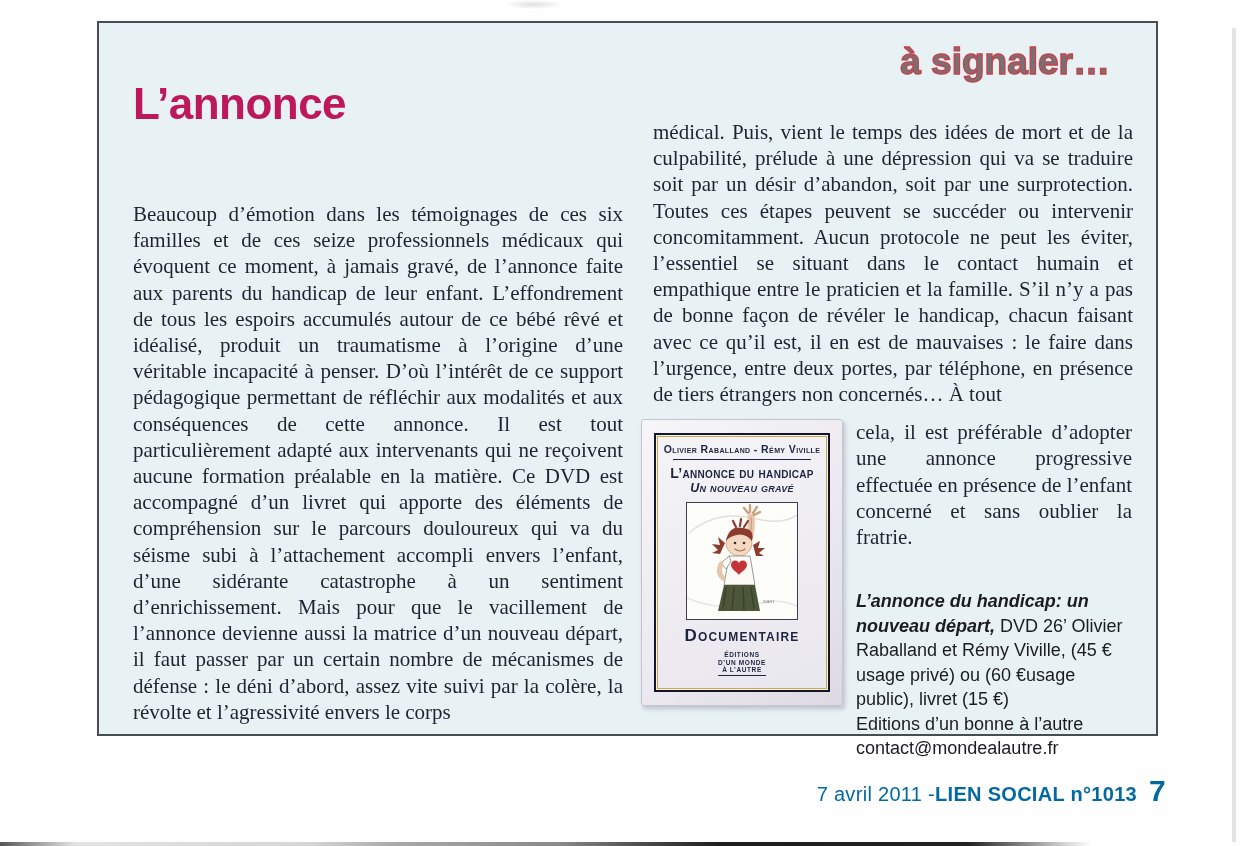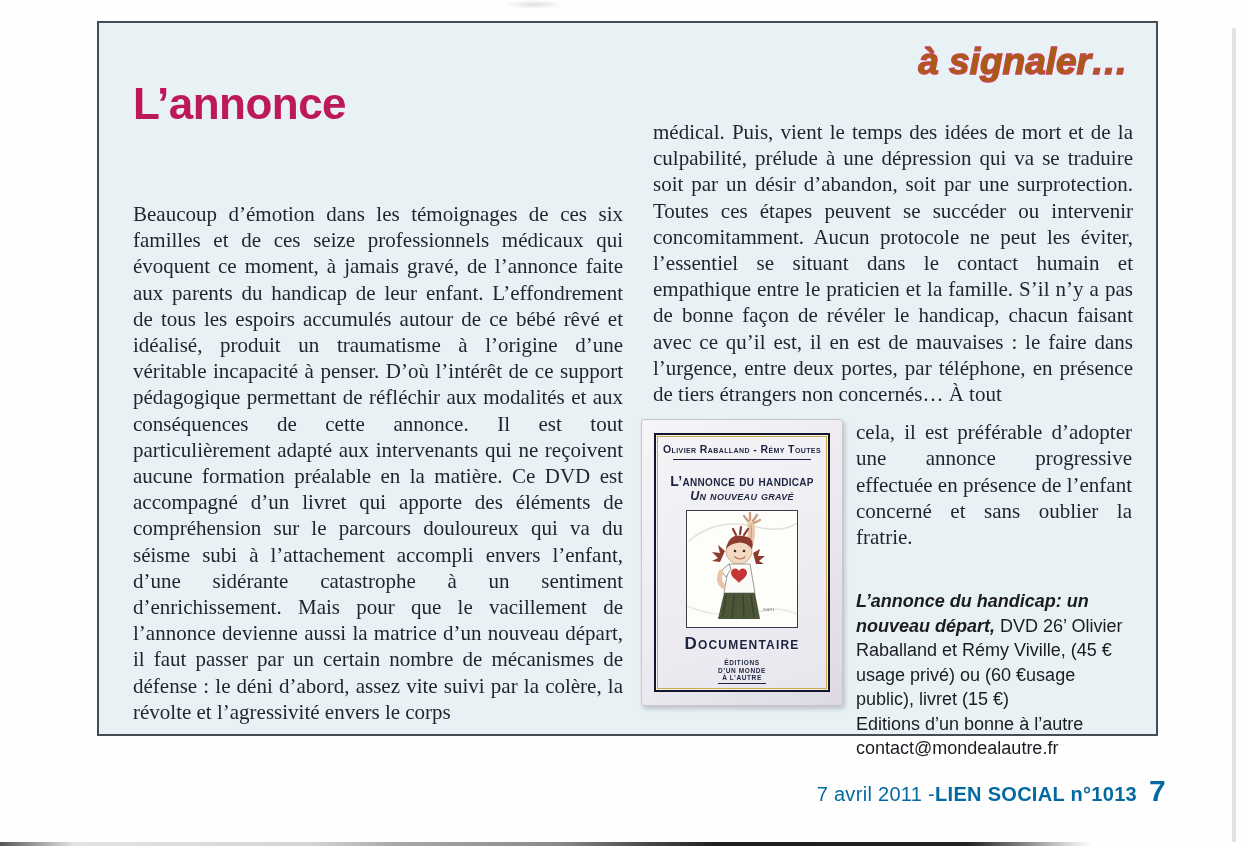--- a/index.html
+++ b/index.html
@@ -13,26 +13,25 @@
 
   
   .article-box {
     position:absolute; left:97px; top:21px;
     width:1061px; height:715px;
     background:#e8f1f4;
     border:2px solid #474d54;
   }
 
   .tag {
-    position:absolute; top:18px; right:28px;
+    position:absolute; top:18px; right:46px;
     font-size:37px; font-weight:700; letter-spacing:0px;
-    color:#a16207;
+    color:#737373;
     -webkit-text-stroke:1.4px #c84350;
     text-shadow:0 0 1px #c84350;
-    font-style:italic;
   }
 
   .title {
     position:absolute; left:34px; top:56px;
     font-size:44px; line-height:50px; font-weight:600;
     color:#be185d; letter-spacing:-0.5px;
   }
 
   .serif-text {
     font-family:"Liberation Serif", serif;
@@ -74,21 +73,21 @@
     text-align:center; color:#1c2440;
     position:relative;
   }
   .dvd-authors {
     font-variant:small-caps; font-weight:700;
     font-size:10.5px; letter-spacing:.4px;
   }
   .dvd-rule { width:86%; height:1px; background:#1c2440; margin:4px 0 5px; }
   .dvd-title {
     font-variant:small-caps; font-weight:700;
-    font-size:14px; letter-spacing:.3px;margin-top:8px;
+    font-size:14px; letter-spacing:.3px;
   }
   .dvd-subtitle {
     font-variant:small-caps; font-weight:700; font-style:italic;
     font-size:12.5px; letter-spacing:.3px;
   }
   .dvd-art {
     width:112px; height:118px; margin:7px auto 6px;
     border:1px solid #3c3c4c; background:#fdfdfa;
     overflow:hidden;
   }
@@ -154,21 +153,21 @@
 
   <div class="col-left serif-text">Beaucoup d’émotion dans les témoignages de ces six familles et de ces seize professionnels médicaux qui évoquent ce moment, à jamais gravé, de l’annonce faite aux parents du handicap de leur enfant. L’effondrement de tous les espoirs accumulés autour de ce bébé rêvé et idéalisé, produit un traumatisme à l’origine d’une véritable incapacité à penser. D’où l’intérêt de ce support pédagogique permettant de réfléchir aux modalités et aux conséquences de cette annonce. Il est tout particulièrement adapté aux intervenants qui ne reçoivent aucune formation préalable en la matière. Ce DVD est accompagné d’un livret qui apporte des éléments de compréhension sur le parcours douloureux qui va du séisme subi à l’attachement accompli envers l’enfant, d’une sidérante catastrophe à un sentiment d’enrichissement. Mais pour que le vacillement de l’annonce devienne aussi la matrice d’un nouveau départ, il faut passer par un certain nombre de mécanismes de défense : le déni d’abord, assez vite suivi par la colère, la révolte et l’agressivité envers le corps</div>
 
   <div class="col-right">
     <p class="serif-text">médical. Puis, vient le temps des idées de mort et de la culpabilité, prélude à une dépression qui va se traduire soit par un désir d’abandon, soit par une surprotection. Toutes ces étapes peuvent se succéder ou intervenir concomitamment. Aucun protocole ne peut les éviter, l’essentiel se situant dans le contact humain et empathique entre le praticien et la famille. S’il n’y a pas de bonne façon de révéler le handicap, chacun faisant avec ce qu’il est, il en est de mauvaises : le faire dans l’urgence, entre deux portes, par téléphone, en présence de tiers étrangers non concernés… À tout</p>
 
     <div class="dvd-row">
 
       <div class="dvd-sleeve">
         <div class="dvd-frame">
-          <div class="dvd-authors">Olivier Raballand - Rémy Toutes</div>
+          <div class="dvd-authors">Olivier Raballand - Rémy Viville</div>
           <div class="dvd-rule"></div>
           <div class="dvd-title">L’annonce du handicap</div>
           <div class="dvd-subtitle">Un nouveau gravé</div>
           <div class="dvd-art">
             <svg width="112" height="118" viewBox="0 0 112 118" xmlns="http://www.w3.org/2000/svg">
               <path d="M2,30 Q30,6 70,16 Q95,22 110,12" fill="none" stroke="#c9c4bd" stroke-width="1.5" opacity="0.5"></path>
               <path d="M0,95 Q35,110 75,100 Q95,95 112,104" fill="none" stroke="#c9c4bd" stroke-width="1.5" opacity="0.4"></path>
               <path d="M60,42 Q66,26 64,14" fill="none" stroke="#e9c6a8" stroke-width="7" stroke-linecap="round"></path>
               <path d="M60,42 Q66,26 64,14" fill="none" stroke="#9c6b4f" stroke-width="1" opacity="0.5"></path>
               <path d="M61,10 l-4,-5 M63,9 l0,-7 M66,10 l4,-6 M67,12 l6,-3" stroke="#caa183" stroke-width="2.4" stroke-linecap="round" fill="none"></path>

